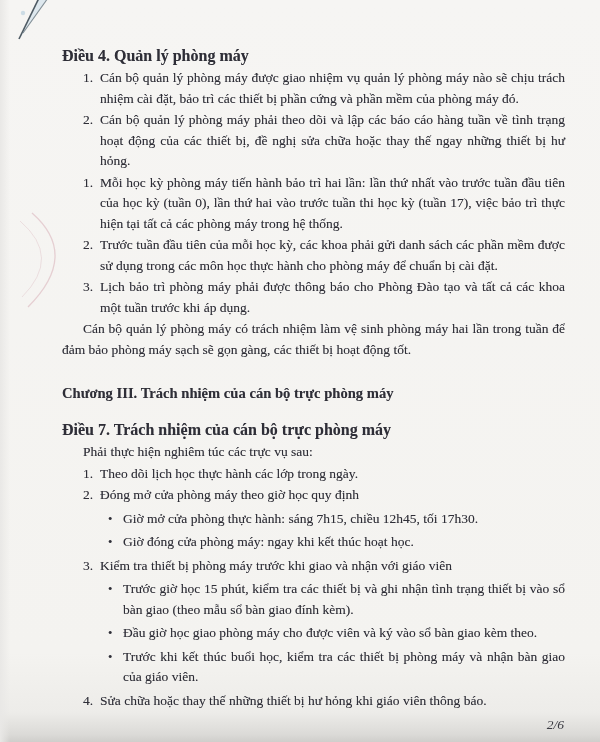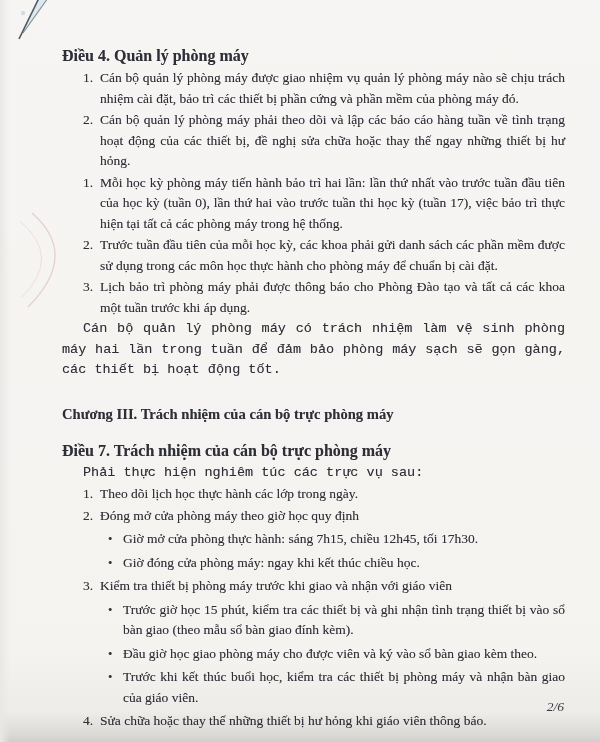--- a/index.html
+++ b/index.html
@@ -15,29 +15,29 @@
       linear-gradient(180deg, #f6f5f3 0%, #f4f3f0 88%, #edecE9 96%, #dbdad7 99%, #cfcecb 100%);
   }
   .content {
     position:absolute; left:0; top:0; right:0;
     padding:30px 35px 0 62px;
     color:#2e2e37;
     text-shadow:0 0 0.5px rgba(46,46,55,0.35);
   }
   .b-heading { font-weight:700; font-size:16px; line-height:21px; margin:15px 0 2px; }
   .b-chapter { font-weight:700; font-size:14.6px; line-height:22px; text-align:left; margin:22px 0 6px; }
-  .b-para    { font-size:13.5px; line-height:20.5px; text-align:justify; text-indent:21px; margin:1px 0;font-family:Liberation Mono, monospace; }
+  .b-para    { font-size:13.5px; line-height:20.5px; text-align:justify; text-indent:21px; margin:1px 0; }
   .b-num     { display:flex; font-size:13.5px; line-height:20.5px; margin:1px 0 1px 21px; }
   .b-num .num{ flex:0 0 17px; }
   .b-num .txt{ flex:1; text-align:justify; }
   .b-bullet  { display:flex; font-size:13.5px; line-height:20.5px; margin:3px 0 3px 46px; }
   .b-bullet .dot { flex:0 0 15px; font-size:12.5px; line-height:20.5px; }
   .b-bullet .txt { flex:1; text-align:justify; }
   .page-number {
-    position:absolute; right:36px; top:699px;
+    position:absolute; right:36px; top:717px;
     font-style:italic; font-size:13.5px; color:#3a3a42;
   }
   .corner-mark { position:absolute; left:0; top:0; }
   .stamp-bleed { position:absolute; left:0; top:205px; }
 </style>
 </head>
 <body>
 
 <div class="page">
 
@@ -97,21 +97,21 @@
       <span class="num">2.</span>
       <span class="txt">Đóng mở cửa phòng máy theo giờ học quy định</span>
     </div>
 
     <div class="b-bullet">
       <span class="dot">•</span>
       <span class="txt">Giờ mở cửa phòng thực hành: sáng 7h15, chiều 12h45, tối 17h30.</span>
     </div>
     <div class="b-bullet">
       <span class="dot">•</span>
-      <span class="txt">Giờ đóng cửa phòng máy: ngay khi kết thúc chiều học.</span>
+      <span class="txt">Giờ đóng cửa phòng máy: ngay khi kết thúc hoạt học.</span>
     </div>
 
     <div class="b-num">
       <span class="num">3.</span>
       <span class="txt">Kiểm tra thiết bị phòng máy trước khi giao và nhận với giáo viên</span>
     </div>
 
     <div class="b-bullet">
       <span class="dot">•</span>
       <span class="txt">Trước giờ học 15 phút, kiểm tra các thiết bị và ghi nhận tình trạng thiết bị vào sổ bàn giao (theo mẫu sổ bàn giao đính kèm).</span>

